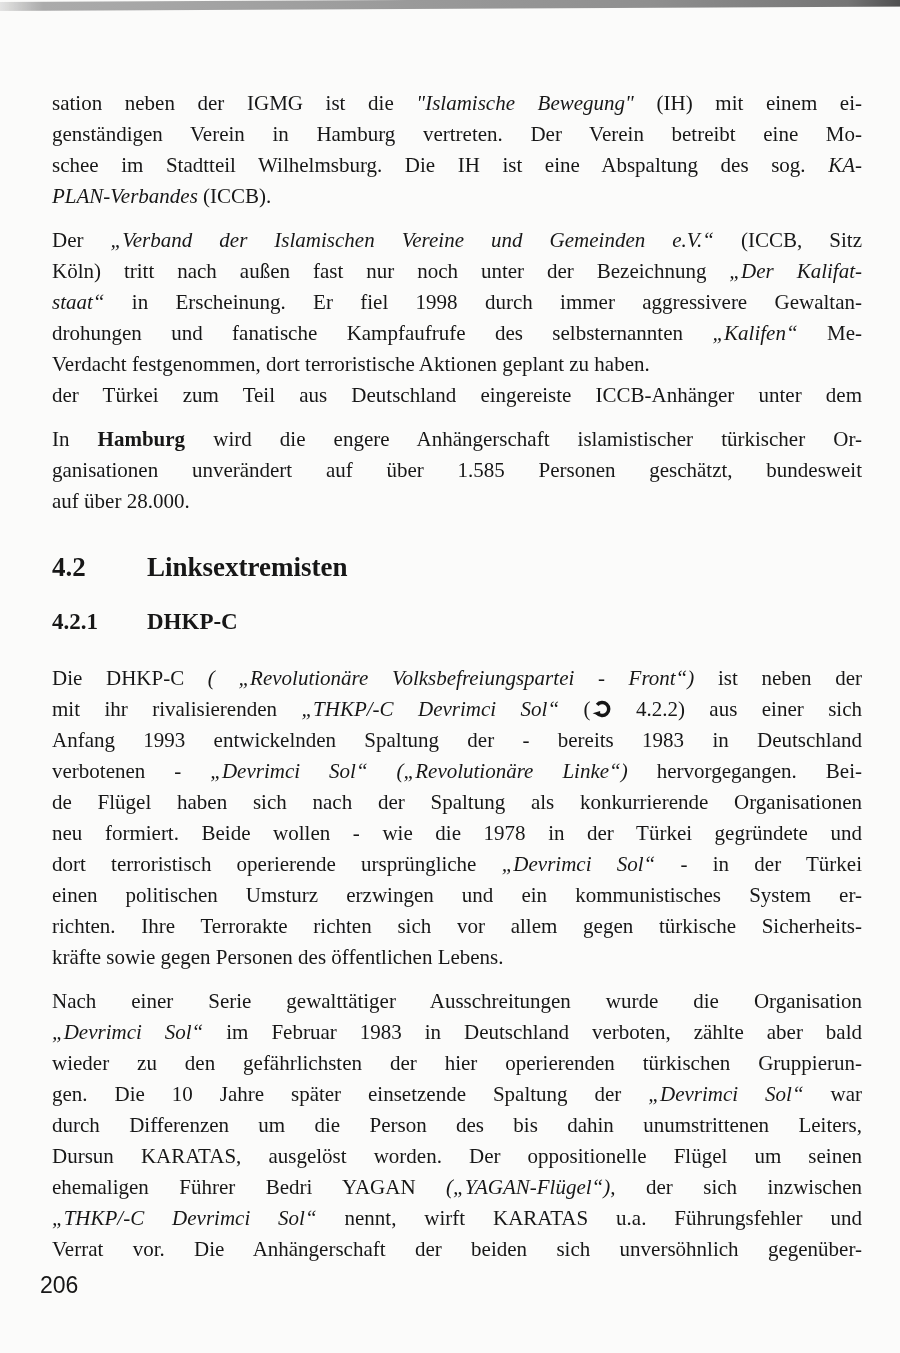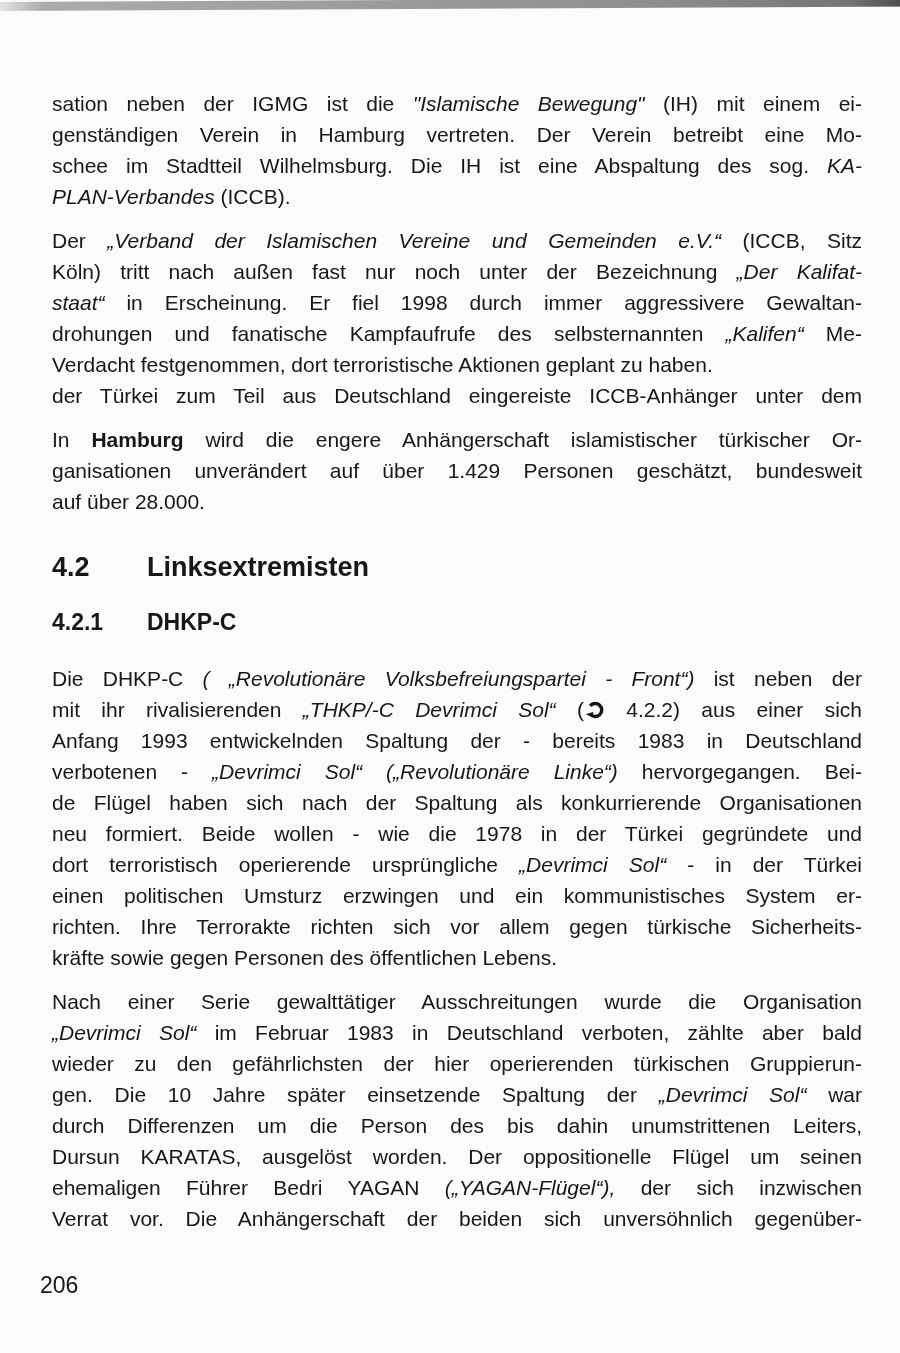--- a/index.html
+++ b/index.html
@@ -12,21 +12,21 @@
     overflow:hidden;
   }
   .scanbar {
     position:absolute; top:2px; left:-2px; width:904px; height:9px;
     background:linear-gradient(90deg,
       rgba(170,170,170,.25) 0%, #ababab 5%, #9d9d9d 38%,
       #8f8f8f 72%, #757575 94%, #4e4e4e 100%);
     transform:rotate(-0.28deg); transform-origin:left center;
     filter:blur(.4px);
   }
-  .content { position:absolute; left:52px; top:88px; width:810px; }
+  .content { position:absolute; left:52px; top:88px; width:810px;font-family:Liberation Serif, serif; }
   .para { margin:0 0 13px 0; }
   .line {
     font-size:21px; line-height:31px;
     text-align:justify; text-align-last:left;
   }
   .line.just { text-align-last:justify; }
   .s-i { font-style:italic; }
   .s-b { font-weight:bold; }
   .s-ref { display:inline-block; width:21px; height:20px; vertical-align:-3px; }
   .s-ref svg { width:21px; height:20px; display:block; }
@@ -51,21 +51,21 @@
       <div class="para">
         <div class="line just"><span class="s-n">Der </span><span class="s-i">„Verband der Islamischen Vereine und Gemeinden e.V.“</span><span class="s-n"> (ICCB, Sitz</span></div>
         <div class="line just"><span class="s-n">Köln) tritt nach außen fast nur noch unter der Bezeichnung </span><span class="s-i">„Der Kalifat-</span></div>
         <div class="line just"><span class="s-i">staat“</span><span class="s-n"> in Erscheinung. Er fiel 1998 durch immer aggressivere Gewaltan-</span></div>
         <div class="line just"><span class="s-n">drohungen und fanatische Kampfaufrufe des selbsternannten </span><span class="s-i">„Kalifen“</span><span class="s-n"> Me-</span></div>
         <div class="line"><span class="s-n">Verdacht festgenommen, dort terroristische Aktionen geplant zu haben.</span></div>
         <div class="line just"><span class="s-n">der Türkei zum Teil aus Deutschland eingereiste ICCB-Anhänger unter dem</span></div>
       </div>
       <div class="para">
         <div class="line just"><span class="s-n">In </span><span class="s-b">Hamburg</span><span class="s-n"> wird die engere Anhängerschaft islamistischer türkischer Or-</span></div>
-        <div class="line just"><span class="s-n">ganisationen unverändert auf über 1.429 Personen geschätzt, bundesweit</span></div>
+        <div class="line just"><span class="s-n">ganisationen unverändert auf über 1.585 Personen geschätzt, bundesweit</span></div>
         <div class="line"><span class="s-n">auf über 28.000.</span></div>
       </div>
     </div>
 
   <div class="h1">
     <span class="hnum">4.2</span><span>Linksextremisten</span>
   </div>
 
   <div class="h2">
     <span class="hnum">4.2.1</span><span>DHKP-C</span>
@@ -88,18 +88,19 @@
         <div class="line"><span class="s-n">kräfte sowie gegen Personen des öffentlichen Lebens.</span></div>
       </div>
       <div class="para">
         <div class="line just"><span class="s-n">Nach einer Serie gewalttätiger Ausschreitungen wurde die Organisation</span></div>
         <div class="line just"><span class="s-i">„Devrimci Sol“</span><span class="s-n"> im Februar 1983 in Deutschland verboten, zählte aber bald</span></div>
         <div class="line just"><span class="s-n">wieder zu den gefährlichsten der hier operierenden türkischen Gruppierun-</span></div>
         <div class="line just"><span class="s-n">gen. Die 10 Jahre später einsetzende Spaltung der </span><span class="s-i">„Devrimci Sol“</span><span class="s-n"> war</span></div>
         <div class="line just"><span class="s-n">durch Differenzen um die Person des bis dahin unumstrittenen Leiters,</span></div>
         <div class="line just"><span class="s-n">Dursun KARATAS, ausgelöst worden. Der oppositionelle Flügel um seinen</span></div>
         <div class="line just"><span class="s-n">ehemaligen Führer Bedri YAGAN </span><span class="s-i">(„YAGAN-Flügel“),</span><span class="s-n"> der sich inzwischen</span></div>
+        <div class="line just"><span class="s-i">„THKP/-C Devrimci Sol“</span><span class="s-n"> nennt, wirft KARATAS u.a. Führungsfehler und</span></div>
         <div class="line just"><span class="s-n">Verrat vor. Die Anhängerschaft der beiden sich unversöhnlich gegenüber-</span></div>
       </div>
     </div>
 </div>
 
 <div class="pageno">206</div>
 
 </body></html>

